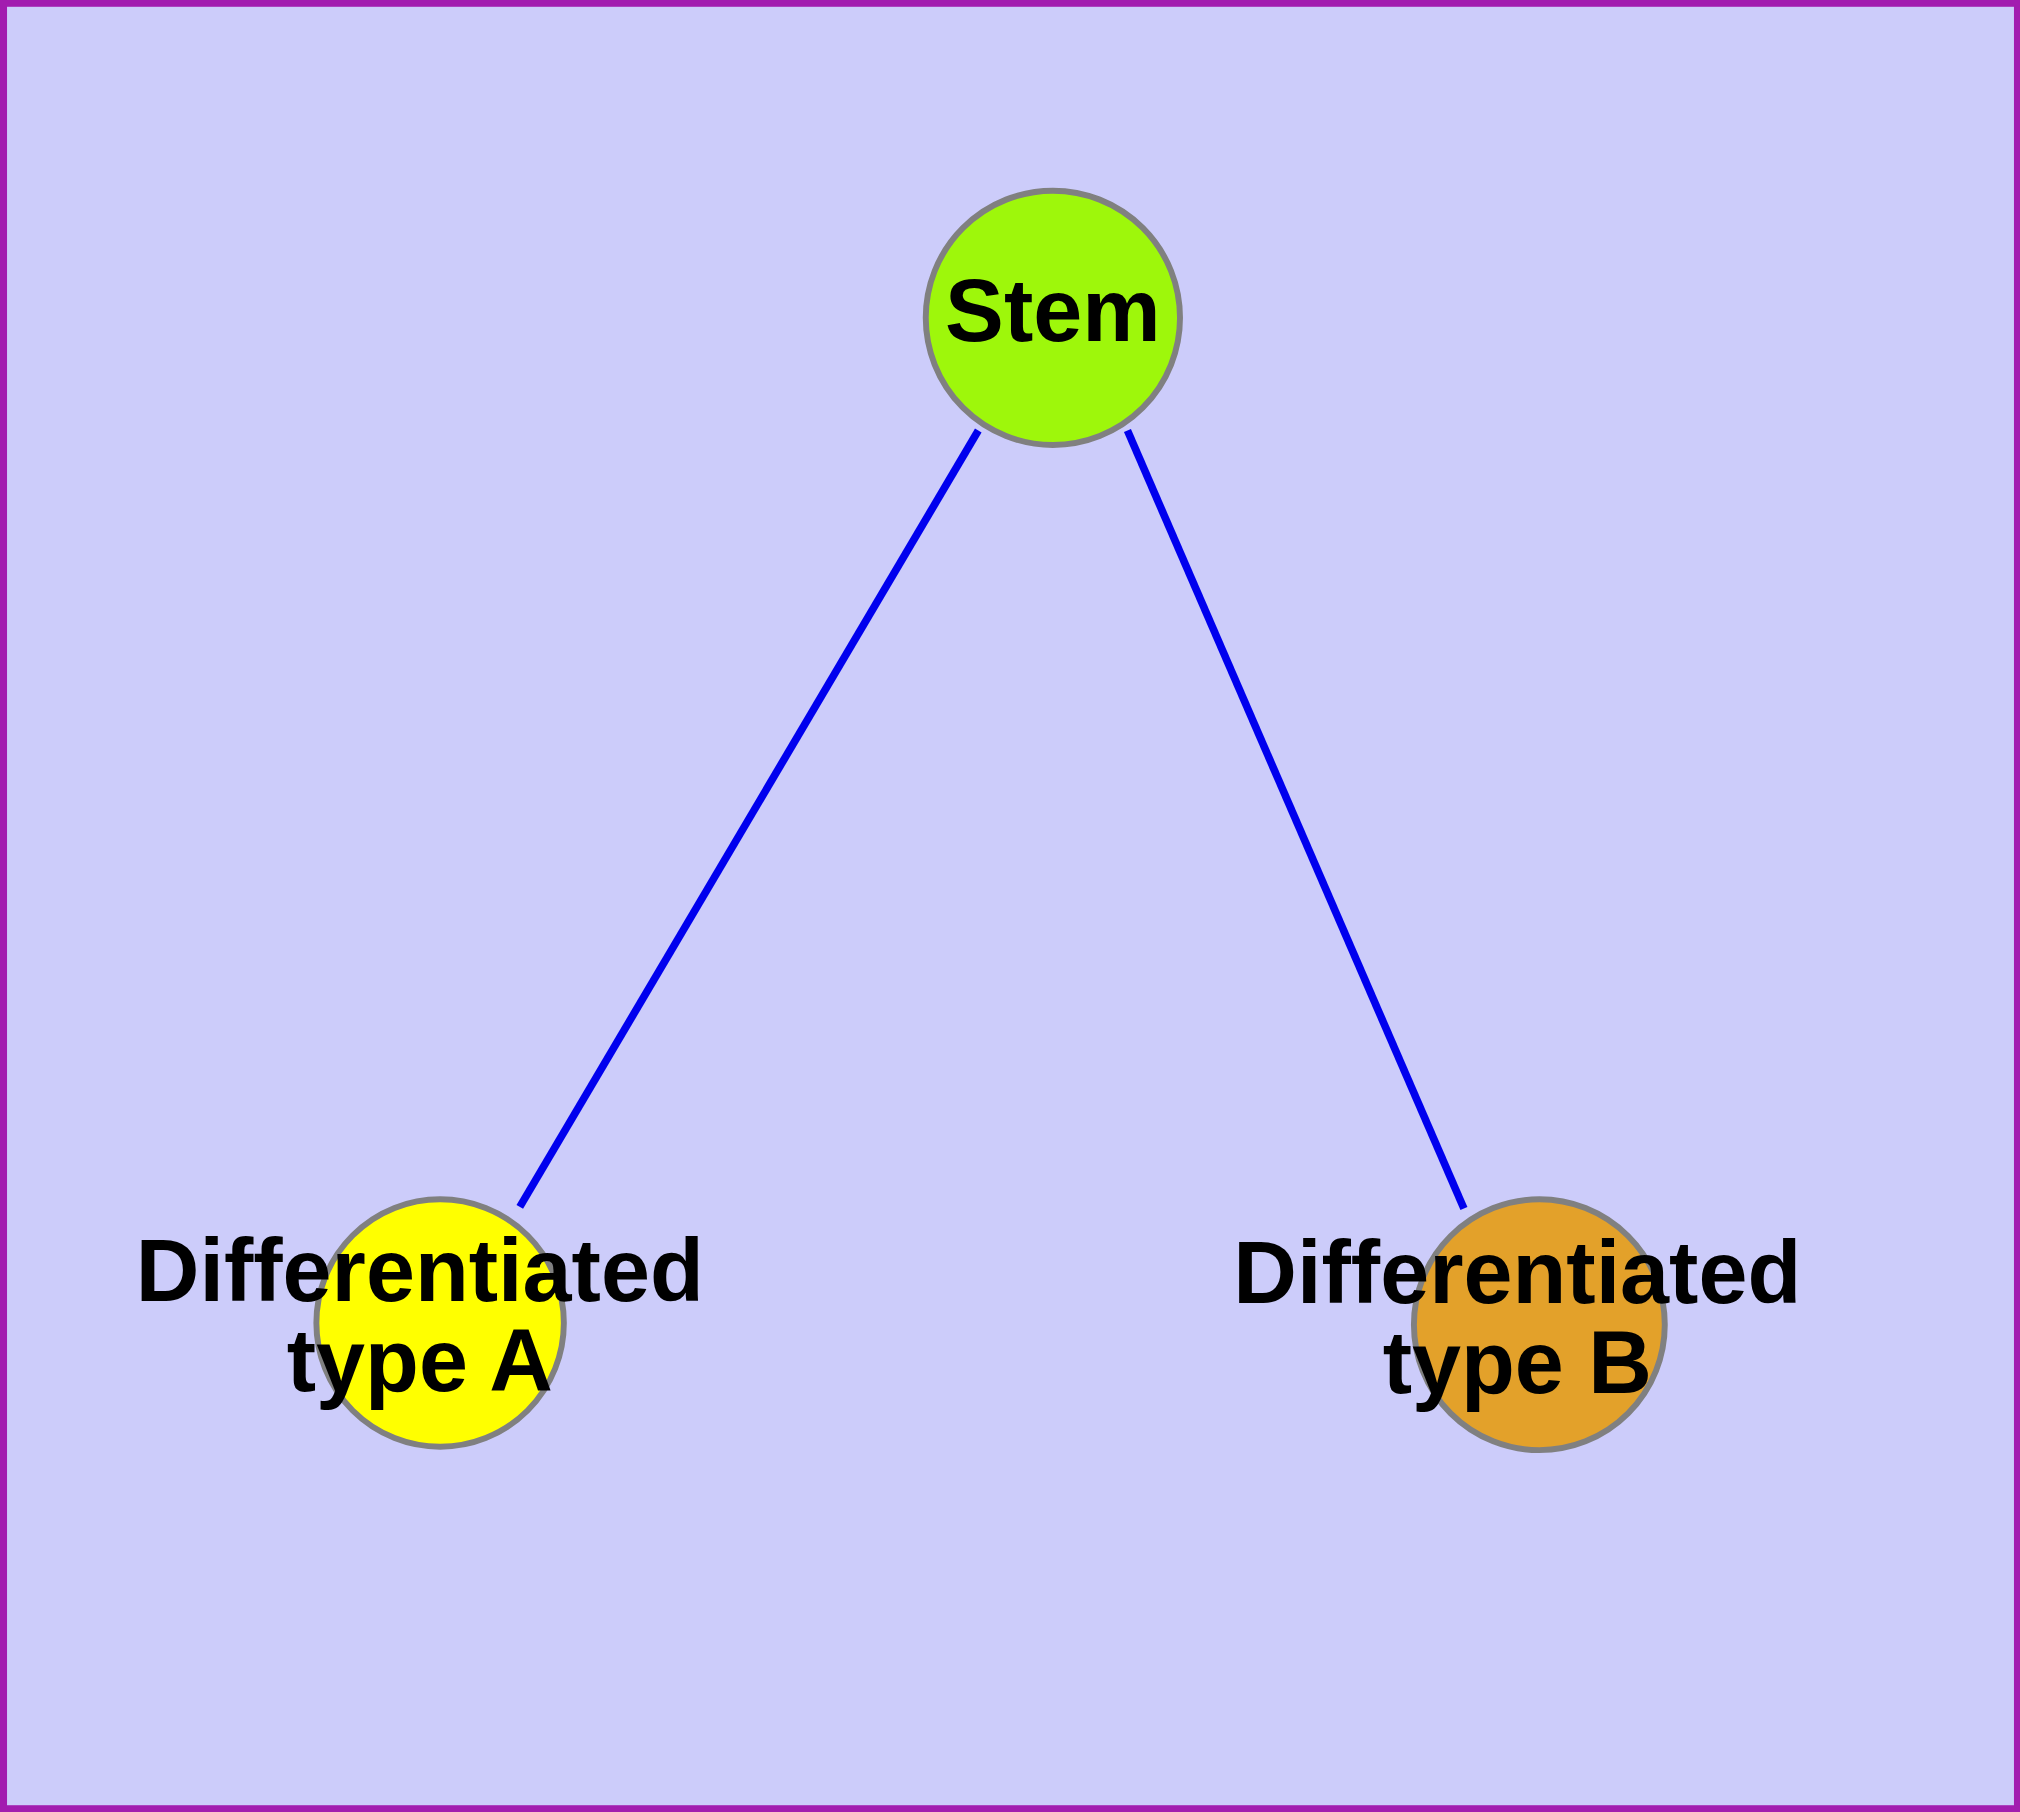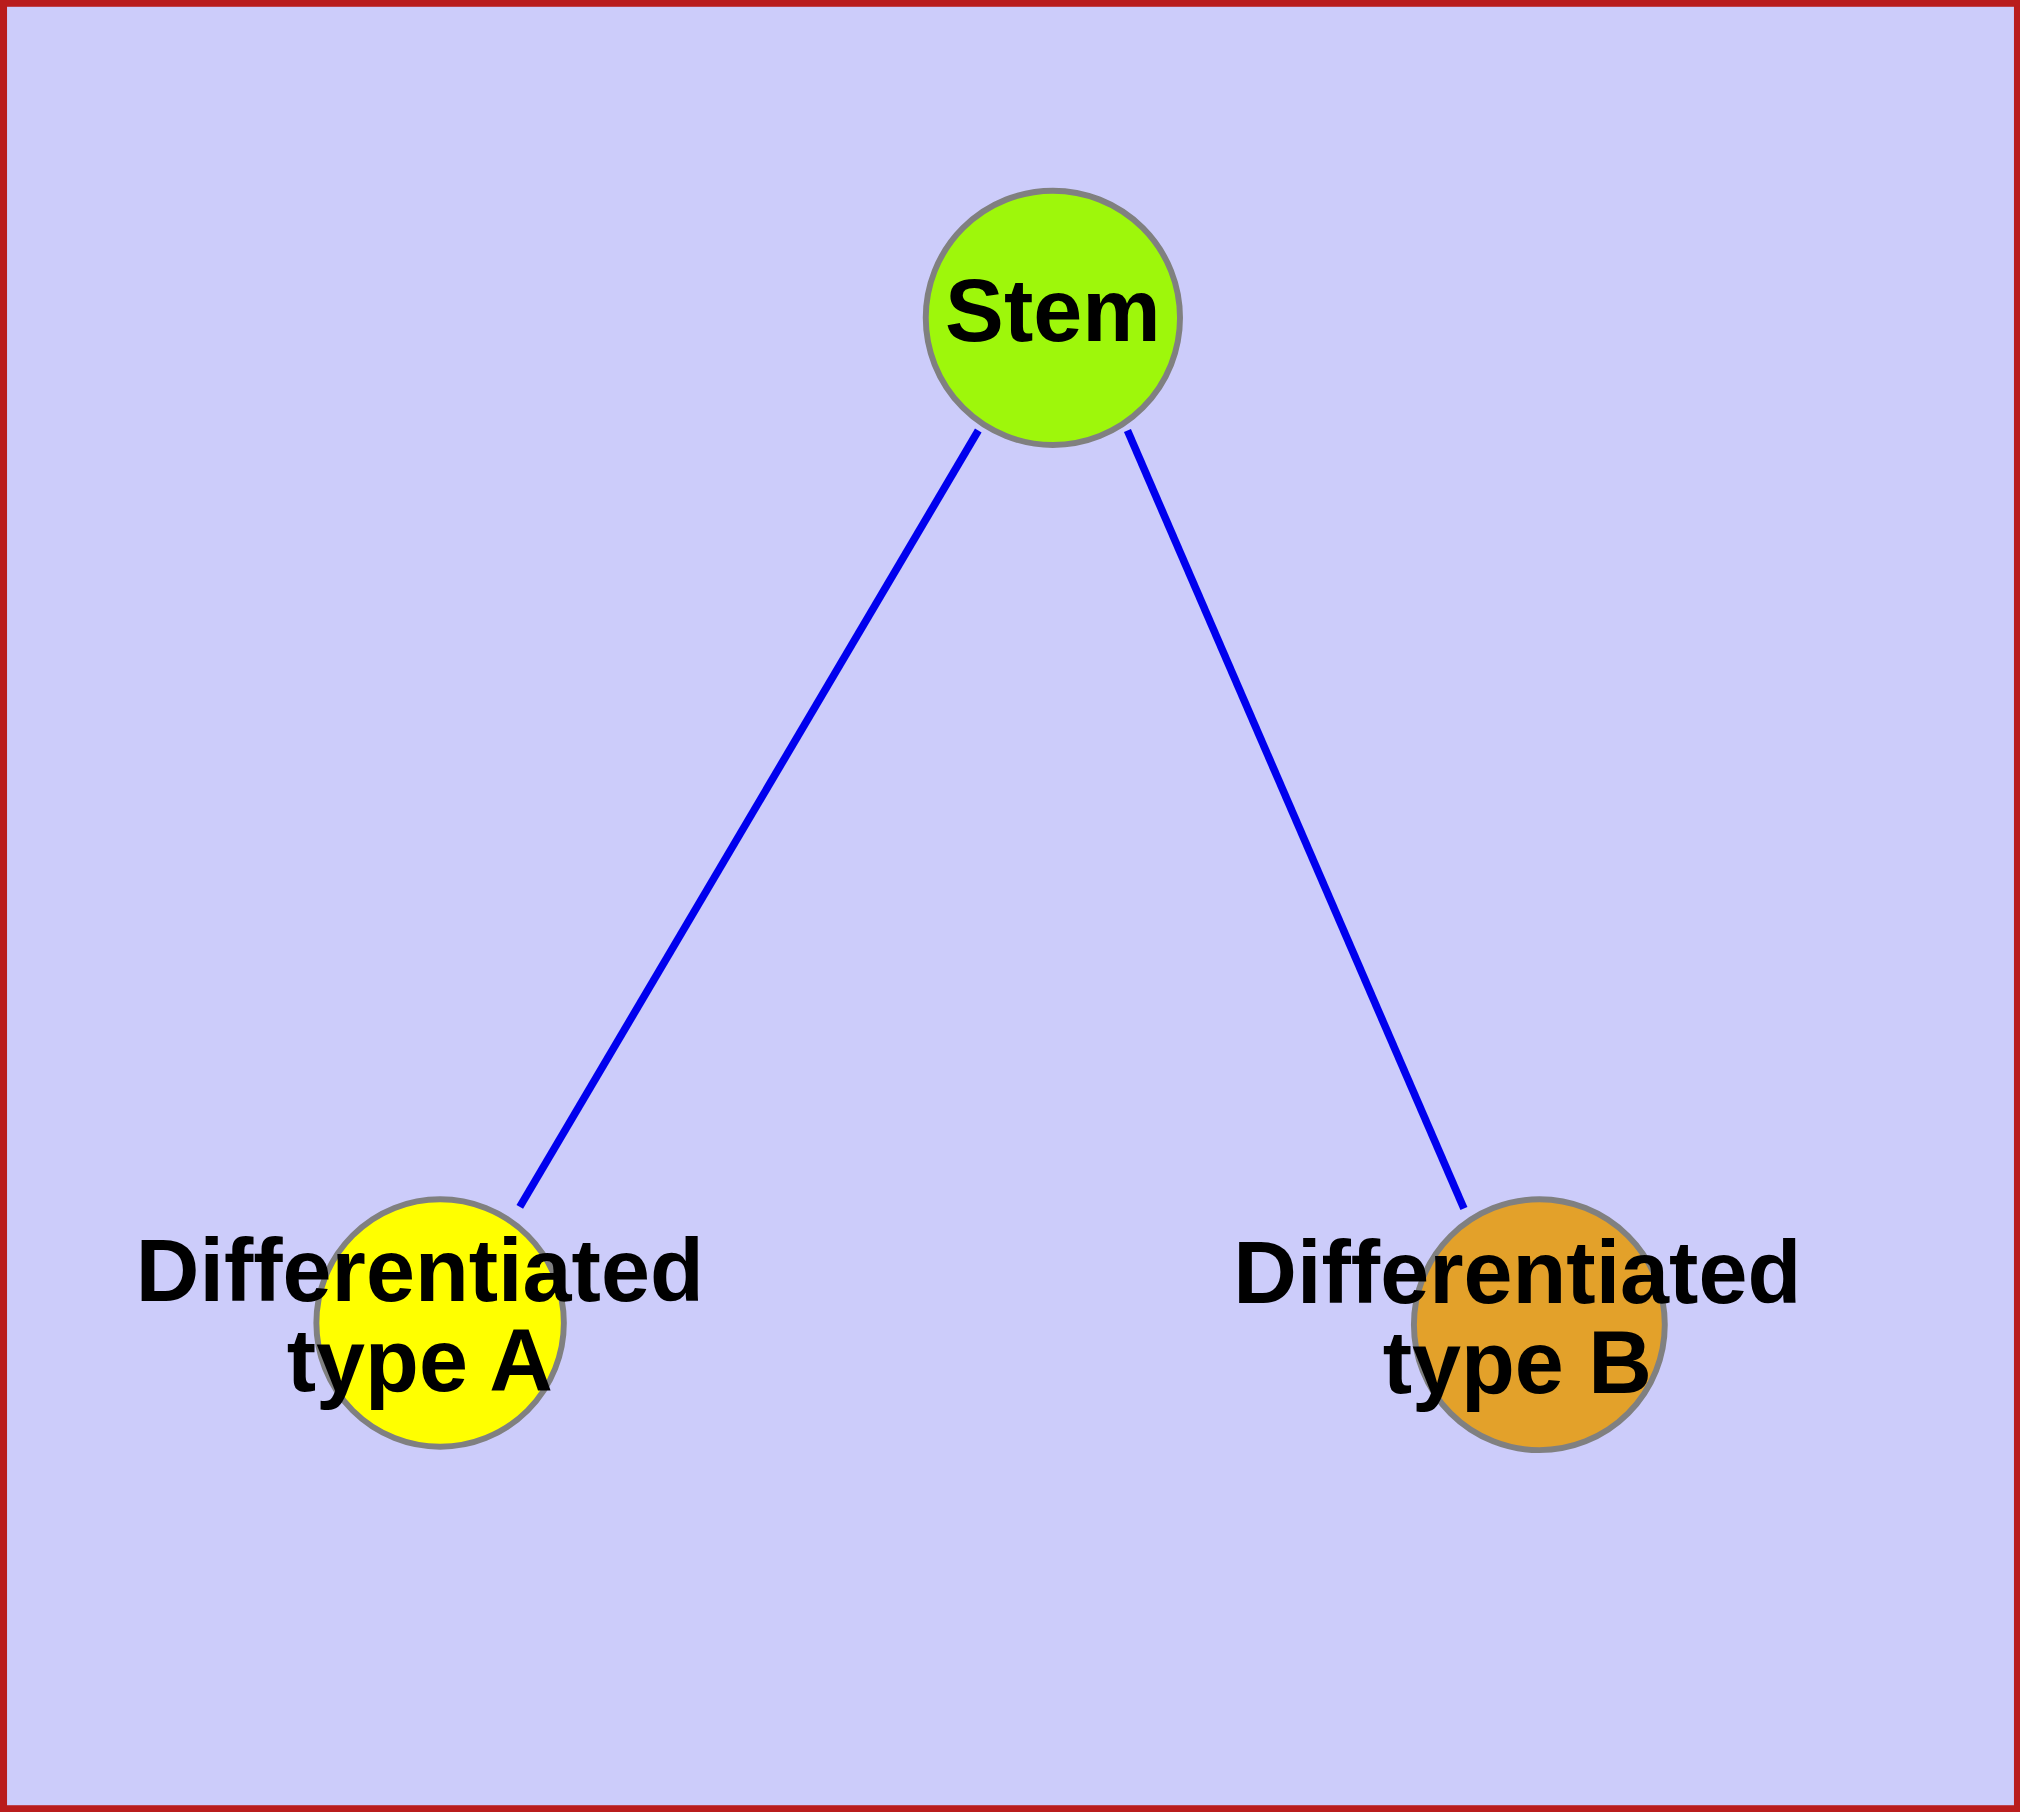--- a/index.html
+++ b/index.html
@@ -27,21 +27,21 @@
     font-family: "Liberation Sans", sans-serif;
     font-weight: bold;
     fill: #000000;
     text-anchor: middle;
     dominant-baseline: middle;
   }
 </style>
 </head>
 <body style="background: rgb(255, 255, 255);">
 
-<div id="canvas" style="background: #b91c1c;">
+<div id="canvas" style="background: #a21caf;">
   <svg id="graph-svg" viewBox="0 0 2384 2138" xmlns="http://www.w3.org/2000/svg">
     <rect id="bg-rect" x="8" y="8" width="2368" height="2122" fill="#ccccfa"></rect>
     <g id="edge-layer">
         <line x1="1154" y1="508" x2="613" y2="1424" stroke="#0000ee" stroke-width="9" stroke-linecap="butt"></line>
         <line x1="1330" y1="508" x2="1727" y2="1426" stroke="#0000ee" stroke-width="9" stroke-linecap="butt"></line>
       </g>
     <g id="node-layer">
         <circle cx="1242" cy="375" r="150" fill="#9ef70b" stroke="#808080" stroke-width="7"></circle>
         <circle cx="519" cy="1561" r="146" fill="#ffff00" stroke="#808080" stroke-width="7"></circle>
         <circle cx="1816" cy="1563" r="148" fill="#e3a12a" stroke="#808080" stroke-width="7"></circle>

